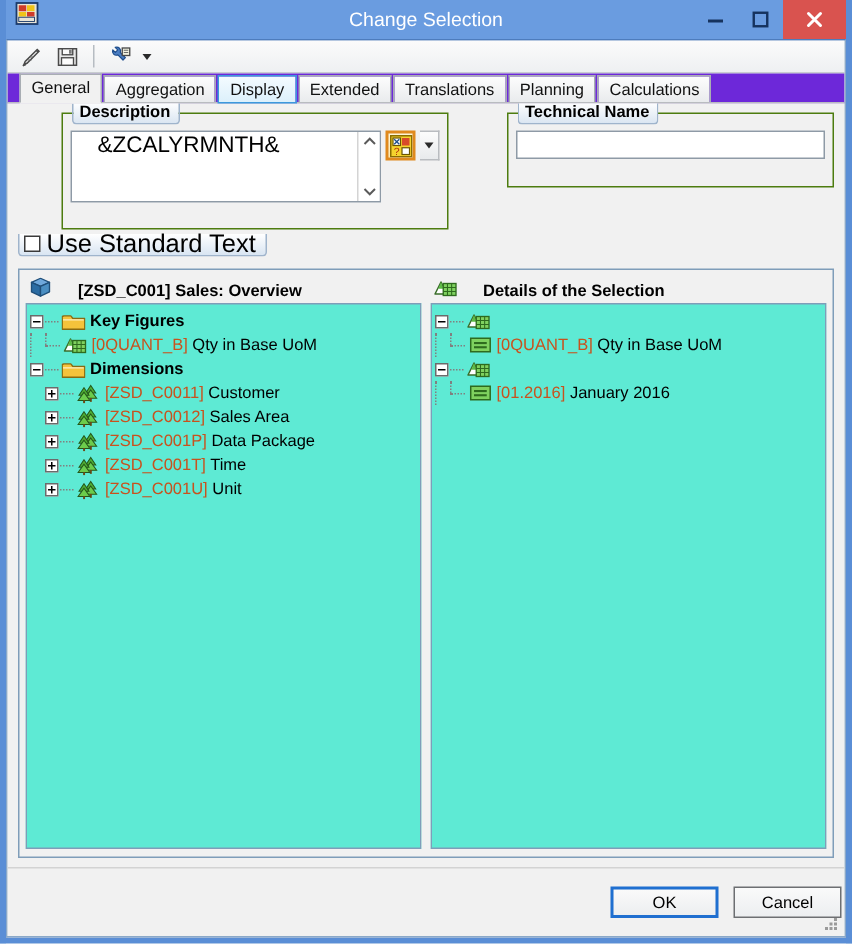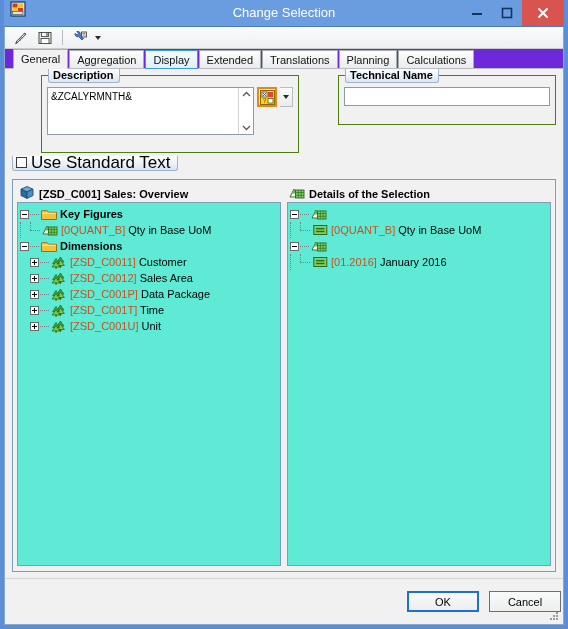--- a/index.html
+++ b/index.html
@@ -194,22 +194,22 @@
 
   .textarea-wrap {
     position: relative;
     width: 215px; height: 48px;
     border: 1px solid #8e9aa6;
     background: #fff;
     display: flex;
   }
   .ta-text {
     flex: 1 1 auto;
-    padding: 2px 3px;
-    font-size: 10px;
+    padding: 2px 17px;
+    font-size: 15px;
     color: #000;
     overflow: hidden;
     white-space: pre-wrap;
     line-height: 13px;
   }
   .ta-scroll {
     width: 15px;
     border-left: 1px solid #d4d4d4;
     background: #fff;
     display: flex; flex-direction: column; justify-content: space-between;
@@ -288,21 +288,21 @@
     overflow: hidden;
     margin-bottom: 6px;
   }
   .panel {
     flex: 1 1 50%;
     display: flex; flex-direction: column;
     overflow: hidden;
   }
   .panel-head {
     display: flex; align-items: center;
-    gap: 4px;
+    gap: 17px;
     height: 17px;
     padding-left: 2px;
     flex: 0 0 17px;
   }
   .panel-head .ph-text {
     font-size: 11px; font-weight: bold; color: #000;
     white-space: nowrap;
   }
   .tree-area {
     flex: 1 1 auto;

